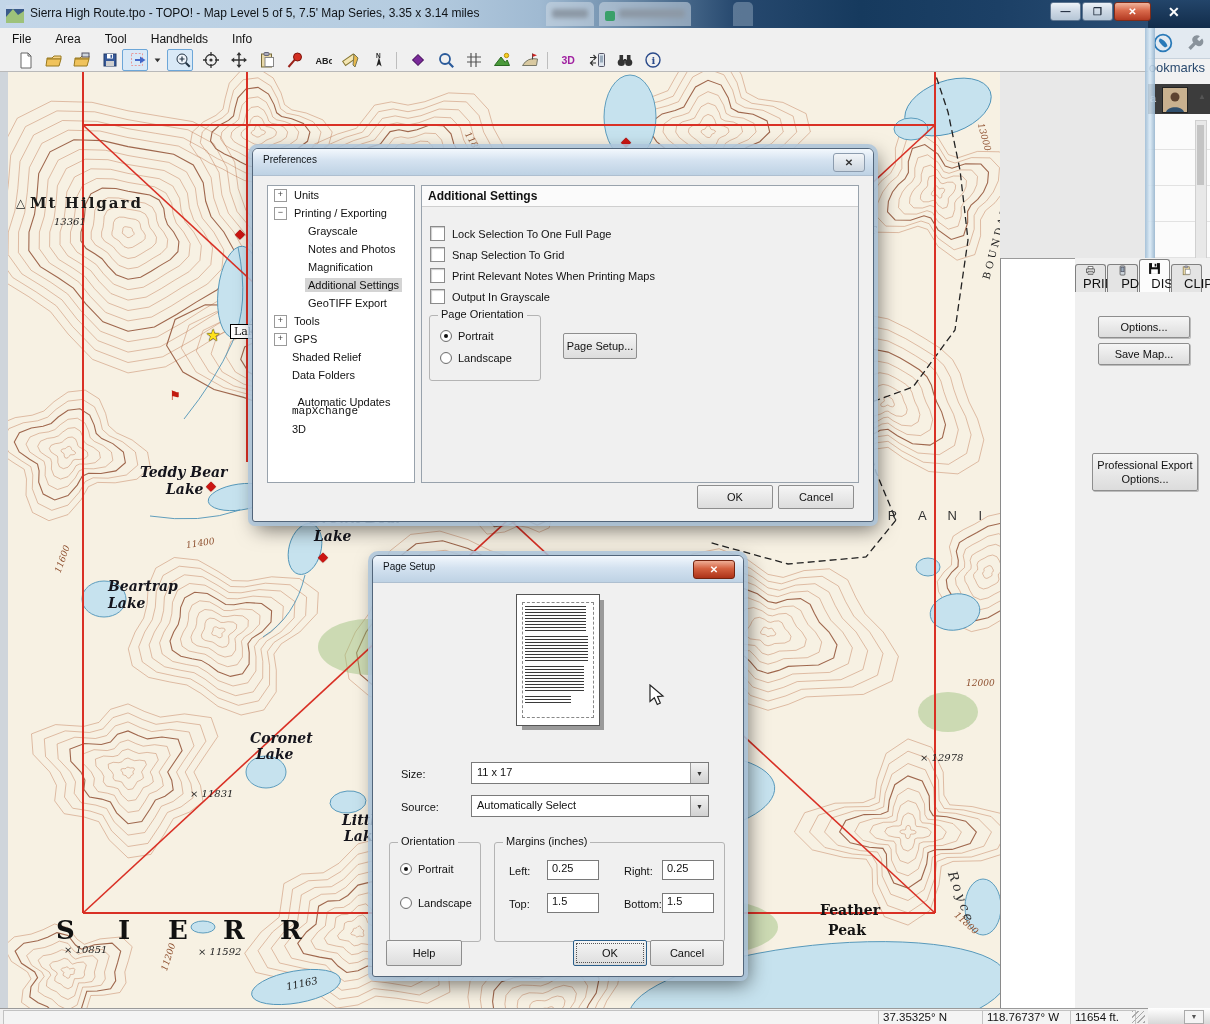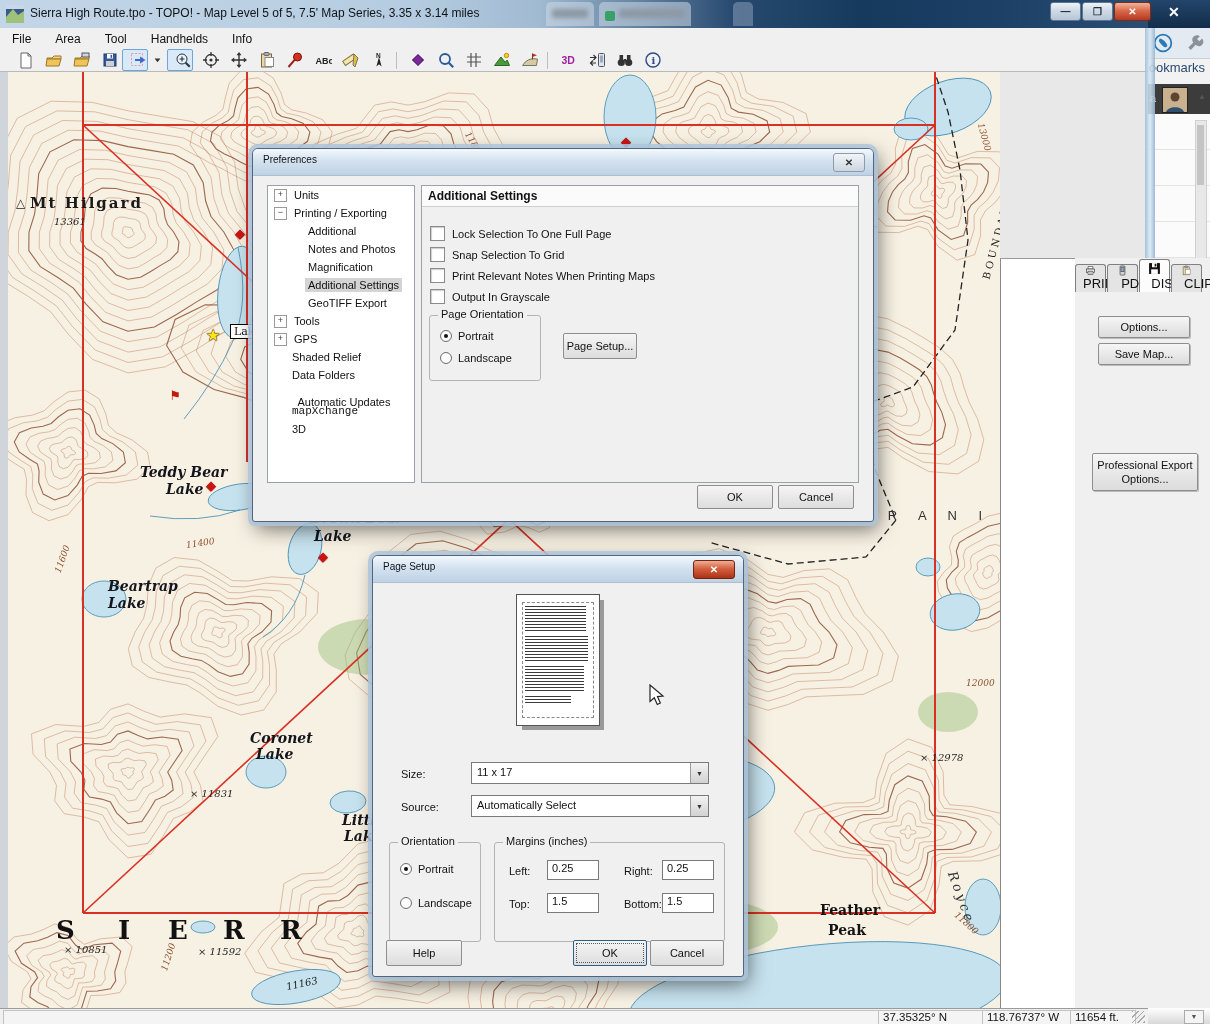--- a/index.html
+++ b/index.html
@@ -666,21 +666,21 @@
         <div class="tree-row" style="padding-left: 6px;">
           <span class="tw">+</span>
           <span class="tl">Units</span>
         </div>
         <div class="tree-row" style="padding-left: 6px;">
           <span class="tw">−</span>
           <span class="tl">Printing / Exporting</span>
         </div>
         <div class="tree-row" style="padding-left: 22px;">
           <span class="tw none"></span>
-          <span class="tl">Additional</span>
+          <span class="tl">Grayscale</span>
         </div>
         <div class="tree-row" style="padding-left: 22px;">
           <span class="tw none"></span>
           <span class="tl">Notes and Photos</span>
         </div>
         <div class="tree-row" style="padding-left: 22px;">
           <span class="tw none"></span>
           <span class="tl">Magnification</span>
         </div>
         <div class="tree-row sel" style="padding-left: 22px;">

